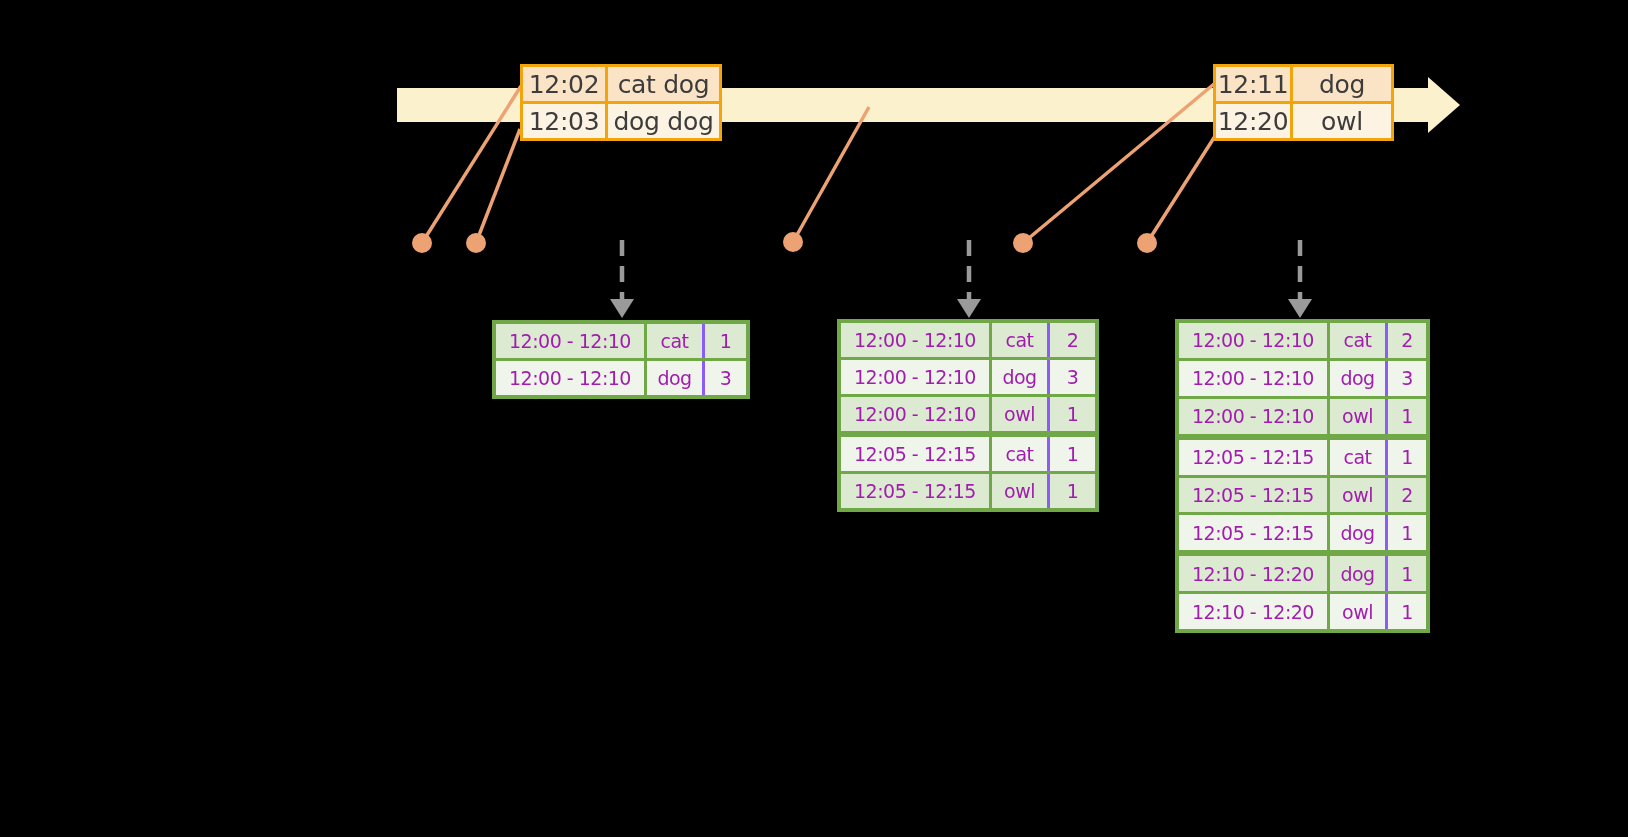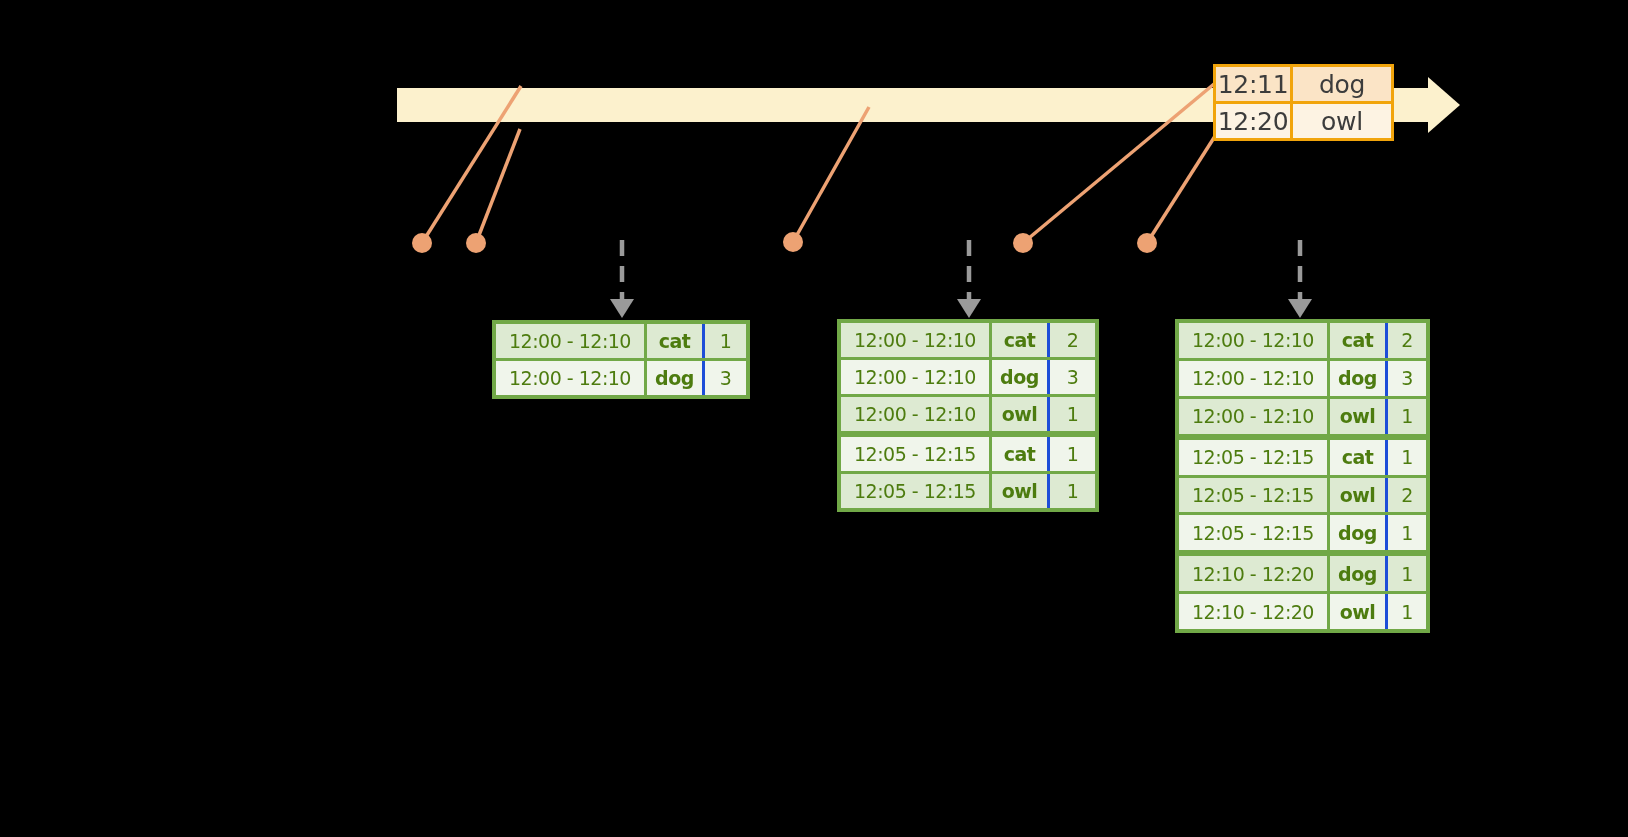--- a/index.html
+++ b/index.html
@@ -14,29 +14,29 @@
   .erow + .erow{border-top:3px solid #F1A40B;}
   .erow.dark{background:#FBE4C6;}
   .erow.light{background:#FDF3E3;}
   .ecell{display:flex;align-items:center;justify-content:center;}
   .ecell.time{width:82px;flex:none;border-right:3px solid #F1A40B;}
   .ecell.time.narrow{width:74px;}
   .ecell.words{flex:1;}
 
   
   .gtable{position:absolute;z-index:2;box-sizing:border-box;border:4px solid #71A847;
-          display:flex;flex-direction:column;color:#4d7c0f;font-size:19px;letter-spacing:-0.5px;justify-content:flex-end;}
+          display:flex;flex-direction:column;color:#a21caf;font-size:19px;letter-spacing:-0.5px;justify-content:flex-end;}
   .grow{flex:1;display:flex;min-height:0;}
   .grow + .grow{border-top:3px solid #71A847;}
   .grow.group-start{border-top:6px solid #71A847;}
   .grow.dark{background:#DDEAD2;}
   .grow.light{background:#F0F5EB;}
   .gcell{display:flex;align-items:center;justify-content:center;}
   .gcell.window{width:148px;flex:none;border-right:3px solid #71A847;}
-  .gcell.word{width:55px;flex:none;border-right:3px solid #1d4ed8;font-weight:bold;}
+  .gcell.word{width:55px;flex:none;border-right:3px solid #8b5cf6;}
   .gcell.count{flex:1;}
 </style>
 </head>
 <body>
 
 <div class="canvas">
 
   <svg width="1628" height="837" viewBox="0 0 1628 837">
 
     <rect x="397" y="88" width="1031" height="34" fill="#FCF1CD"></rect>
@@ -61,20 +61,30 @@
     <g>
       <line x1="969" y1="240" x2="969" y2="301" stroke="#9A9A9A" stroke-width="4.5" stroke-dasharray="16,10"></line>
       <polygon points="957,299 981,299 969,318" fill="#9A9A9A"></polygon>
     </g>
     <g>
       <line x1="1300" y1="240" x2="1300" y2="301" stroke="#9A9A9A" stroke-width="4.5" stroke-dasharray="16,10"></line>
       <polygon points="1288,299 1312,299 1300,318" fill="#9A9A9A"></polygon>
     </g>
   </svg>
 
+  <div class="etable" style="left:520px;top:64px;width:202px;height:77px;">
+    <div class="erow dark">
+      <div class="ecell time">12:02</div>
+      <div class="ecell words">cat dog</div>
+    </div>
+    <div class="erow light">
+      <div class="ecell time">12:03</div>
+      <div class="ecell words">dog dog</div>
+    </div>
+  </div>
 
 
   <div class="etable" style="left:1213px;top:64px;width:181px;height:77px;">
     <div class="erow dark">
       <div class="ecell time narrow">12:11</div>
       <div class="ecell words">dog</div>
     </div>
     <div class="erow light">
       <div class="ecell time narrow">12:20</div>
       <div class="ecell words">owl</div>

